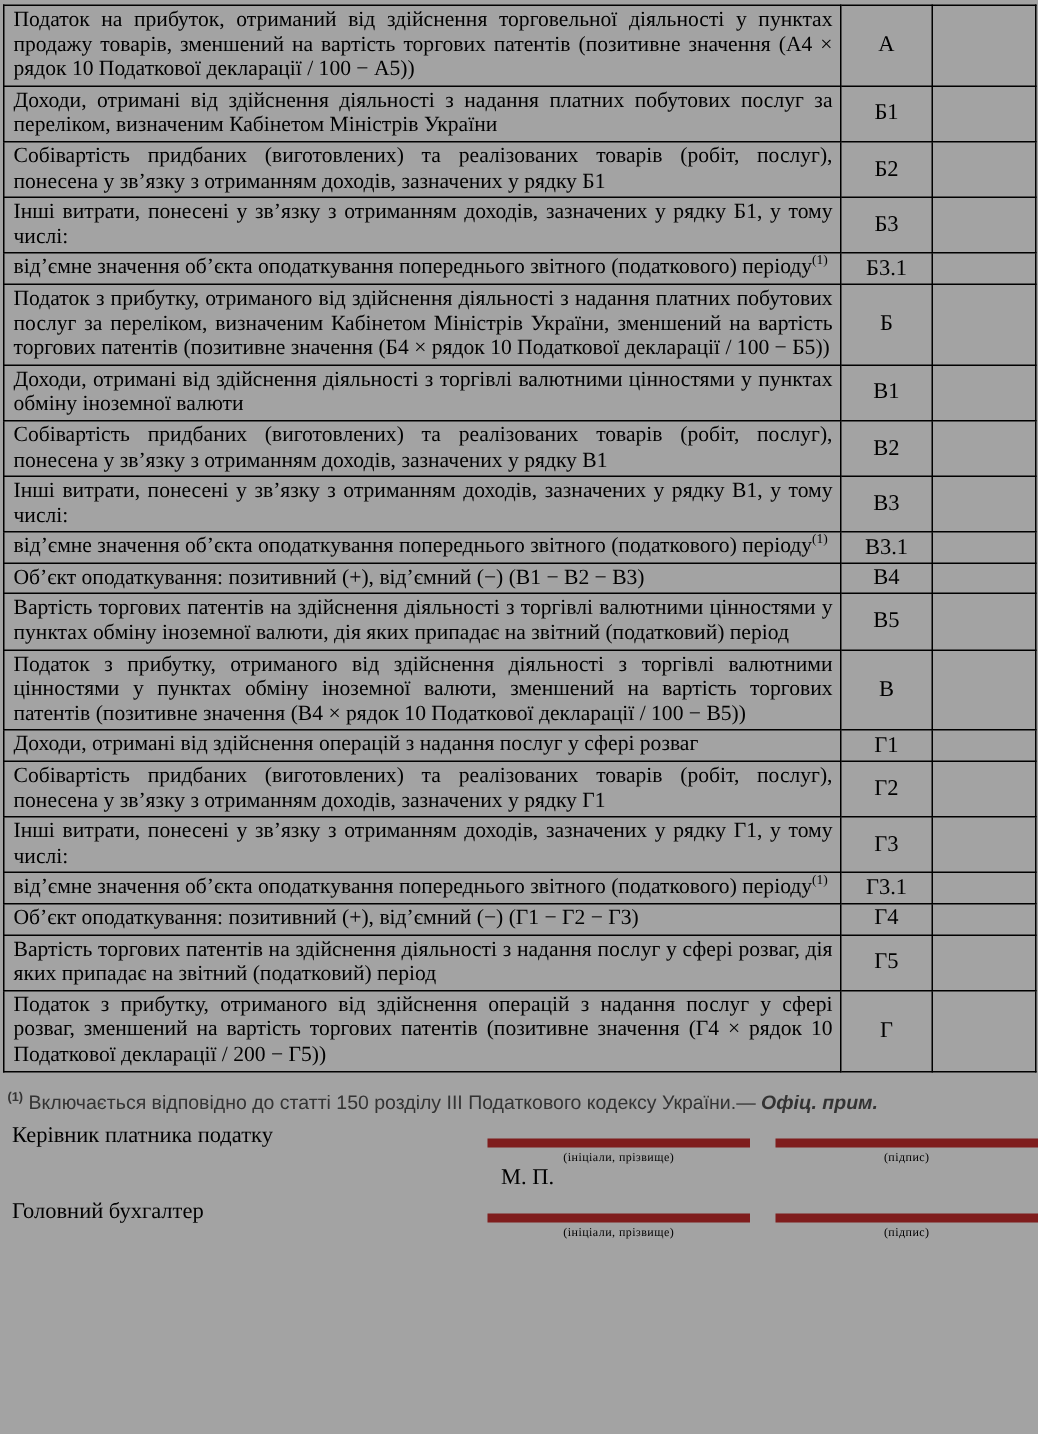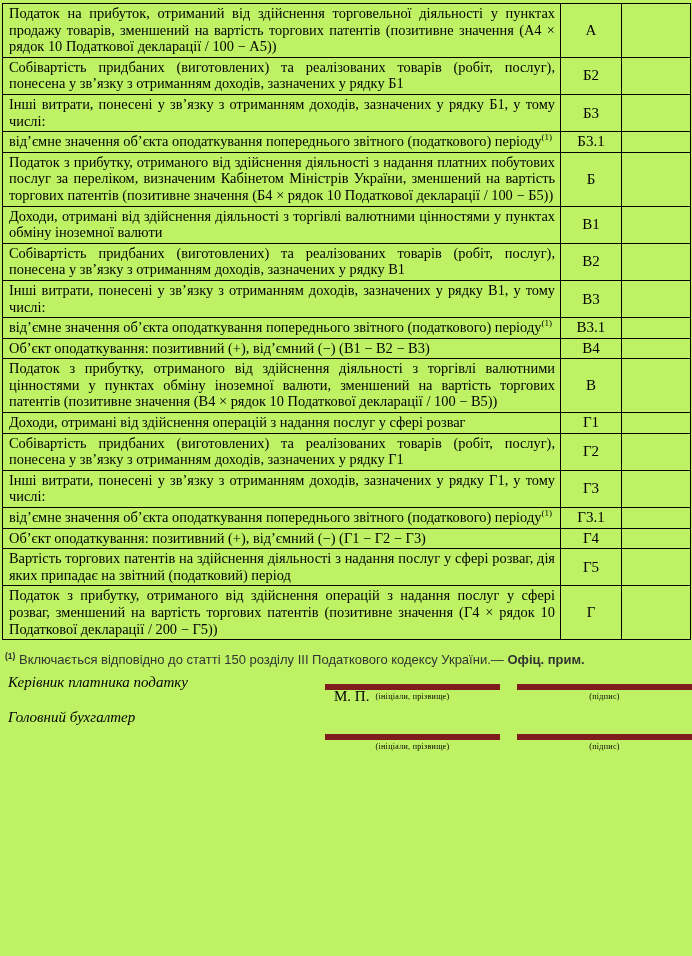--- a/index.html
+++ b/index.html
@@ -1,20 +1,20 @@
 <!DOCTYPE html>
 <html><head>
 <meta charset="utf-8">
 <style>
   * { box-sizing: border-box; }
   html, body { margin: 0; padding: 0; background: #fff; }
   .page {
     width: 692px;
     min-height: 956px;
-    background: #bef264;
+    background: #a3a3a3;
     color: #000;
     font-family: "Liberation Serif", serif;
     padding: 3px 2px 0 2px;
     position: relative;
   }
   table.tax-table {
     border-collapse: collapse;
     table-layout: fixed;
     width: 688px;
   }
@@ -46,68 +46,73 @@
     font-family: "Liberation Sans", sans-serif;
     font-size: 13px;
     color: #333;
     line-height: 16px;
   }
   .footnote sup {
     font-size: 8.5px;
     font-weight: bold;
     line-height: 0;
   }
-  .footnote .emph { font-weight: bold; }
+  .footnote .emph { font-weight: bold; font-style: italic; }
   .sig-area {
     position: relative;
     height: 90px;
     margin-top: 3px;
     font-size: 15px;
   }
-  .role { position: absolute; left: 6px; white-space: nowrap; font-style: italic; }
+  .role { position: absolute; left: 6px; white-space: nowrap; }
   .role-1 { top: 3px; }
-  .role-2 { top: 38px; }
+  .role-2 { top: 54px; }
   .sig-field {
     position: absolute;
     width: 175px;
     border-top: 6px solid #7f1d1d;
     text-align: center;
   }
   .sig-field .caption {
     display: block;
     font-size: 8px;
     letter-spacing: 0.3px;
     padding-top: 2px;
     color: #000;
     white-space: nowrap;
   }
   .f-1a { left: 323px; top: 13px; }
   .f-1b { left: 515px; top: 13px; }
   .f-2a { left: 323px; top: 63px; }
   .f-2b { left: 515px; top: 63px; }
-  .mp { position: absolute; left: 332px; top: 17px; }
+  .mp { position: absolute; left: 332px; top: 31px; }
 </style>
 </head>
 <body>
 
 <div class="page">
 
   <table class="tax-table">
     <colgroup>
       <col style="width:558px">
       <col style="width:61px">
       <col style="width:69px">
     </colgroup>
     <tbody>
         <tr>
       <td class="desc"><span class="t">Податок на прибуток, отриманий від здійснення торговельної діяльності у пунктах продажу товарів, зменшений на вартість торгових патентів (позитивне значення (А4 × рядок 10 Податкової декларації / 100 − А5))</span><sup class="fn-sup s"></sup></td>
       <td class="code">А</td>
       <td class="val"></td>
     </tr>
         <tr>
+      <td class="desc"><span class="t">Доходи, отримані від здійснення діяльності з надання платних побутових послуг за переліком, визначеним Кабінетом Міністрів України</span><sup class="fn-sup s"></sup></td>
+      <td class="code">Б1</td>
+      <td class="val"></td>
+    </tr>
+        <tr>
       <td class="desc"><span class="t">Собівартість придбаних (виготовлених) та реалізованих товарів (робіт, послуг), понесена у зв’язку з отриманням доходів, зазначених у рядку Б1</span><sup class="fn-sup s"></sup></td>
       <td class="code">Б2</td>
       <td class="val"></td>
     </tr>
         <tr>
       <td class="desc"><span class="t">Інші витрати, понесені у зв’язку з отриманням доходів, зазначених у рядку Б1, у тому числі:</span><sup class="fn-sup s"></sup></td>
       <td class="code">Б3</td>
       <td class="val"></td>
     </tr>
         <tr>
@@ -136,20 +141,25 @@
       <td class="val"></td>
     </tr>
         <tr>
       <td class="desc"><span class="t">від’ємне значення об’єкта оподаткування попереднього звітного (податкового) періоду</span><sup class="fn-sup s">(1)</sup></td>
       <td class="code">В3.1</td>
       <td class="val"></td>
     </tr>
         <tr>
       <td class="desc"><span class="t">Об’єкт оподаткування: позитивний (+), від’ємний (−) (В1 − В2 − В3)</span><sup class="fn-sup s"></sup></td>
       <td class="code">В4</td>
+      <td class="val"></td>
+    </tr>
+        <tr>
+      <td class="desc"><span class="t">Вартість торгових патентів на здійснення діяльності з торгівлі валютними цінностями у пунктах обміну іноземної валюти, дія яких припадає на звітний (податковий) період</span><sup class="fn-sup s"></sup></td>
+      <td class="code">В5</td>
       <td class="val"></td>
     </tr>
         <tr>
       <td class="desc"><span class="t">Податок з прибутку, отриманого від здійснення діяльності з торгівлі валютними цінностями у пунктах обміну іноземної валюти, зменшений на вартість торгових патентів (позитивне значення (В4 × рядок 10 Податкової декларації / 100 − В5))</span><sup class="fn-sup s"></sup></td>
       <td class="code">В</td>
       <td class="val"></td>
     </tr>
         <tr>
       <td class="desc"><span class="t">Доходи, отримані від здійснення операцій з надання послуг у сфері розваг</span><sup class="fn-sup s"></sup></td>
       <td class="code">Г1</td>

